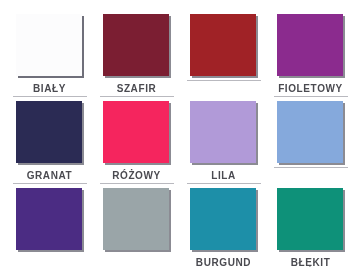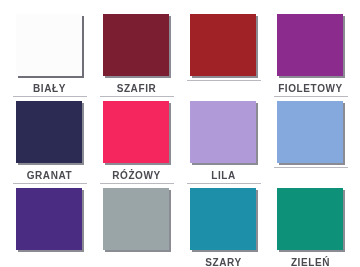--- a/index.html
+++ b/index.html
@@ -139,22 +139,22 @@
       </div>
       <div class="swatch-cell">
         <div class="swatch-chip-wrap">
           <div class="swatch-chip" style="background: rgb(154, 165, 168);"></div>
         </div>
       </div>
       <div class="swatch-cell">
         <div class="swatch-chip-wrap">
           <div class="swatch-chip" style="background: rgb(29, 143, 168);"></div>
         </div>
-        <div class="swatch-label">SZARY</div>
+        <div class="swatch-label">BURGUND</div>
       </div>
       <div class="swatch-cell">
         <div class="swatch-chip-wrap">
           <div class="swatch-chip" style="background: rgb(14, 145, 121);"></div>
         </div>
-        <div class="swatch-label">ZIELEŃ</div>
+        <div class="swatch-label">BŁĘKIT</div>
       </div>
     </div>
 </div>
 
 </body></html>

